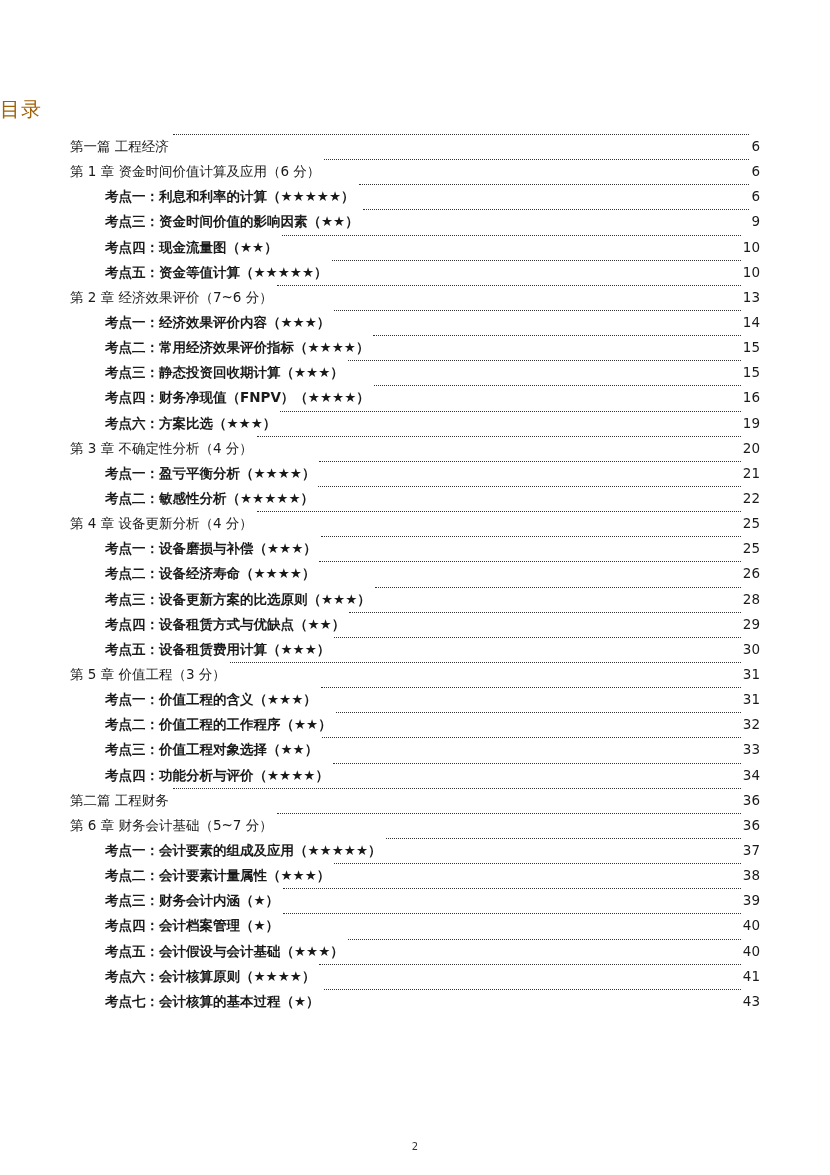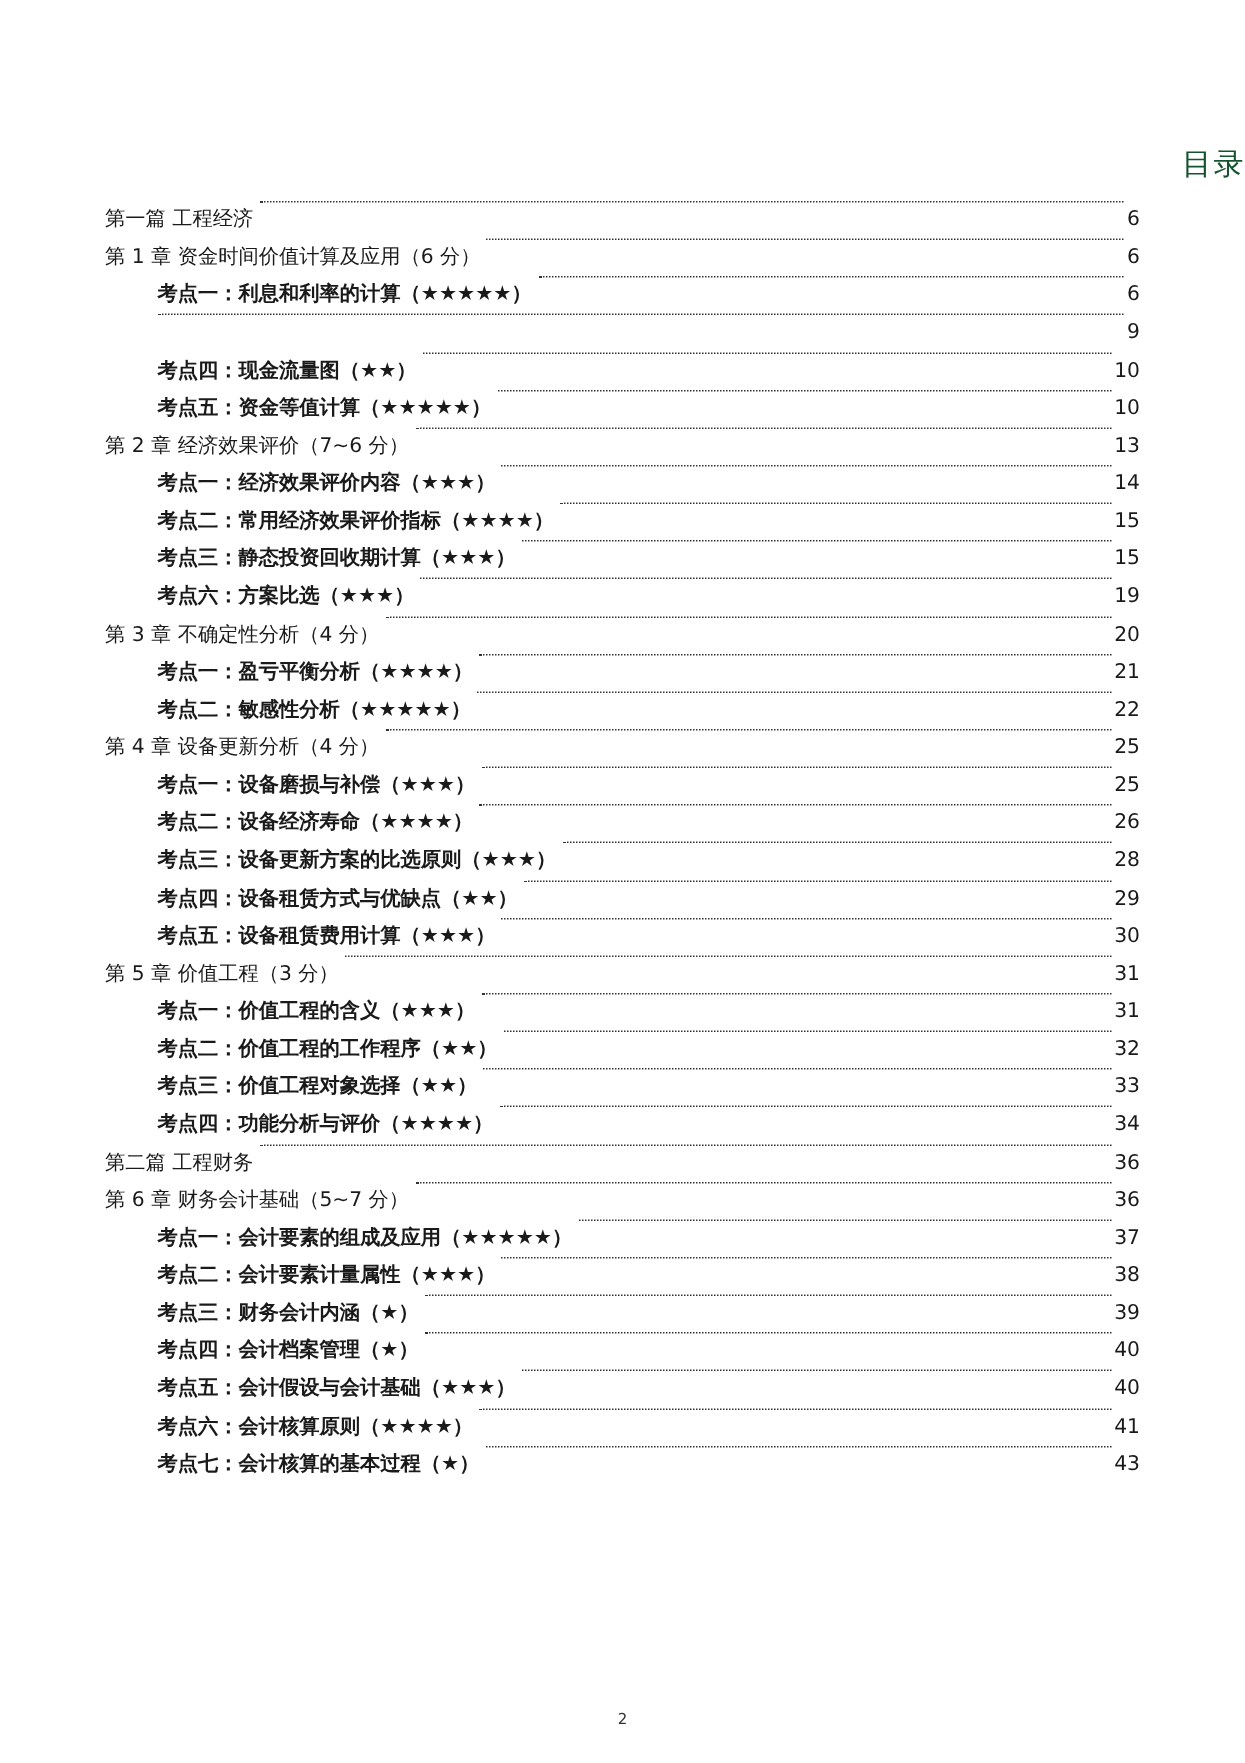--- a/index.html
+++ b/index.html
@@ -13,23 +13,23 @@
       position: relative;
       font-family: "DejaVu Sans", "Liberation Sans", sans-serif;
       color: #1a1a1a;
       overflow: hidden;
     }
     .page-title {
       position: absolute;
       top: 96px;
       left: 0;
       width: 830px;
-      text-align: right;
+      text-align: left;
       font-size: 20px;
-      color: #14532d;
+      color: #a16207;
       letter-spacing: 1px;
     }
     .toc {
       position: absolute;
       top: 134px;
       left: 70px;
       width: 690px;
     }
     .toc-row {
       display: flex;
@@ -88,20 +88,21 @@
         <span class="label">第 1 章  资金时间价值计算及应用（6 分）</span>
         <span class="leader"></span>
         <span class="page">6</span>
       </div>
       <div class="toc-row level-2">
         <span class="label">考点一：利息和利率的计算（★★★★★）</span>
         <span class="leader"></span>
         <span class="page">6</span>
       </div>
       <div class="toc-row level-2">
+        <span class="label">考点三：资金时间价值的影响因素（★★）</span>
         <span class="leader"></span>
         <span class="page">9</span>
       </div>
       <div class="toc-row level-2">
         <span class="label">考点四：现金流量图（★★）</span>
         <span class="leader"></span>
         <span class="page">10</span>
       </div>
       <div class="toc-row level-2">
         <span class="label">考点五：资金等值计算（★★★★★）</span>
@@ -120,20 +121,25 @@
       </div>
       <div class="toc-row level-2">
         <span class="label">考点二：常用经济效果评价指标（★★★★）</span>
         <span class="leader"></span>
         <span class="page">15</span>
       </div>
       <div class="toc-row level-2">
         <span class="label">考点三：静态投资回收期计算（★★★）</span>
         <span class="leader"></span>
         <span class="page">15</span>
+      </div>
+      <div class="toc-row level-2">
+        <span class="label">考点四：财务净现值（FNPV）（★★★★）</span>
+        <span class="leader"></span>
+        <span class="page">16</span>
       </div>
       <div class="toc-row level-2">
         <span class="label">考点六：方案比选（★★★）</span>
         <span class="leader"></span>
         <span class="page">19</span>
       </div>
       <div class="toc-row level-1">
         <span class="label">第 3 章  不确定性分析（4 分）</span>
         <span class="leader"></span>
         <span class="page">20</span>

